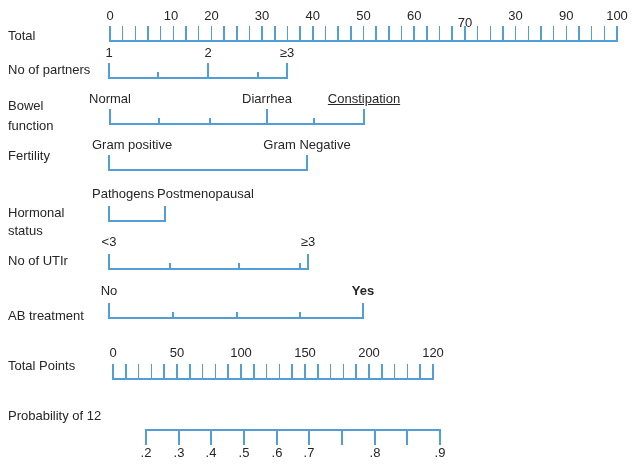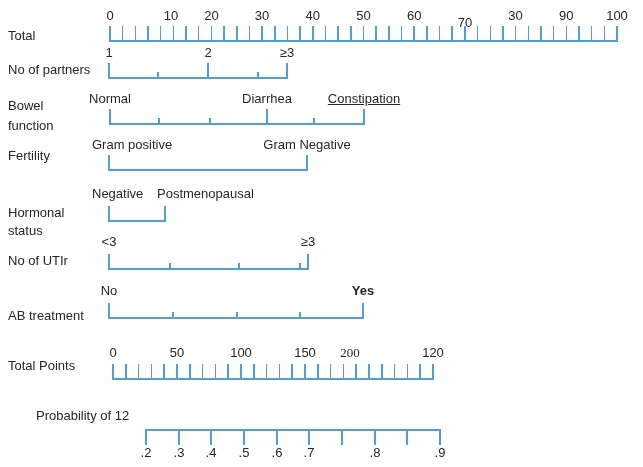--- a/index.html
+++ b/index.html
@@ -120,21 +120,21 @@
       <div class="tick" style="left: 306.25px; height: 14px; top: 155px; background: rgb(81, 159, 214);"></div>
       <div class="tick-label" style="top: 138px; left: 307px; transform: translateX(-50%);">Gram Negative</div>
     </div>
     <div class="row">
       <div class="row-label" style="left: 8px; top: 204px;">
         <div class="lbl-line" style="line-height: 18px;">Hormonal</div>
         <div class="lbl-line" style="line-height: 18px;">status</div>
       </div>
       <div class="axis-line" style="left: 108px; top: 220px; width: 58px; background: rgb(81, 159, 214);"></div>
       <div class="tick" style="left: 108.25px; height: 14px; top: 206px; background: rgb(81, 159, 214);"></div>
-      <div class="tick-label" style="top: 187px; left: 92px;">Negative</div>
+      <div class="tick-label" style="top: 187px; left: 92px;">Pathogens</div>
       <div class="tick" style="left: 164.25px; height: 14px; top: 206px; background: rgb(81, 159, 214);"></div>
       <div class="tick-label" style="top: 187px; left: 157px;">Postmenopausal</div>
     </div>
     <div class="row">
       <div class="row-label" style="left: 8px; top: 251px;">
         <div class="lbl-line" style="line-height: 20px;">No of UTIr</div>
       </div>
       <div class="axis-line" style="left: 108px; top: 268px; width: 201px; background: rgb(81, 159, 214);"></div>
       <div class="tick" style="left: 108.25px; height: 14px; top: 254px; background: rgb(81, 159, 214);"></div>
       <div class="tick-label" style="top: 235px; left: 109px; transform: translateX(-50%);">&lt;3</div>
@@ -180,31 +180,31 @@
       <div class="tick" style="left: 265.85px; height: 14px; top: 364px; background: rgb(81, 159, 214);"></div>
       <div class="tick" style="left: 278.65px; height: 14px; top: 364px; background: rgb(81, 159, 214);"></div>
       <div class="tick" style="left: 291.45px; height: 14px; top: 364px; background: rgb(81, 159, 214);"></div>
       <div class="tick" style="left: 304.25px; height: 14px; top: 364px; background: rgb(81, 159, 214);"></div>
       <div class="tick-label" style="top: 346px; left: 305px; transform: translateX(-50%);">150</div>
       <div class="tick" style="left: 317.05px; height: 14px; top: 364px; background: rgb(81, 159, 214);"></div>
       <div class="tick" style="left: 329.85px; height: 14px; top: 364px; background: rgb(81, 159, 214);"></div>
       <div class="tick" style="left: 342.65px; height: 14px; top: 364px; background: rgb(81, 159, 214);"></div>
       <div class="tick" style="left: 355.45px; height: 14px; top: 364px; background: rgb(81, 159, 214);"></div>
       <div class="tick" style="left: 368.25px; height: 14px; top: 364px; background: rgb(81, 159, 214);"></div>
-      <div class="tick-label" style="top: 346px; left: 350px; transform: translateX(-50%); font-family: Liberation Serif, serif;">200</div>
+      <div class="tick-label" style="top: 346px; left: 369px; transform: translateX(-50%);">200</div>
       <div class="tick" style="left: 381.05px; height: 14px; top: 364px; background: rgb(81, 159, 214);"></div>
       <div class="tick" style="left: 393.85px; height: 14px; top: 364px; background: rgb(81, 159, 214);"></div>
       <div class="tick" style="left: 406.65px; height: 14px; top: 364px; background: rgb(81, 159, 214);"></div>
       <div class="tick" style="left: 419.45px; height: 14px; top: 364px; background: rgb(81, 159, 214);"></div>
       <div class="tick" style="left: 432.25px; height: 14px; top: 364px; background: rgb(81, 159, 214);"></div>
       <div class="tick-label" style="top: 346px; left: 433px; transform: translateX(-50%);">120</div>
     </div>
     <div class="row">
       <div class="row-label" style="left: 8px; top: 407px;">
-        <div class="lbl-line" style="line-height: 17px; margin-left: 28px;">Probability of 12</div>
+        <div class="lbl-line" style="line-height: 17px;">Probability of 12</div>
       </div>
       <div class="axis-line" style="left: 145px; top: 429px; width: 296px; background: rgb(81, 159, 214);"></div>
       <div class="tick" style="left: 145.25px; height: 14px; top: 430.5px; background: rgb(81, 159, 214);"></div>
       <div class="tick-label" style="top: 446px; left: 146px; transform: translateX(-50%);">.2</div>
       <div class="tick" style="left: 178.25px; height: 14px; top: 430.5px; background: rgb(81, 159, 214);"></div>
       <div class="tick-label" style="top: 446px; left: 179px; transform: translateX(-50%);">.3</div>
       <div class="tick" style="left: 210.25px; height: 14px; top: 430.5px; background: rgb(81, 159, 214);"></div>
       <div class="tick-label" style="top: 446px; left: 211px; transform: translateX(-50%);">.4</div>
       <div class="tick" style="left: 243.25px; height: 14px; top: 430.5px; background: rgb(81, 159, 214);"></div>
       <div class="tick-label" style="top: 446px; left: 244px; transform: translateX(-50%);">.5</div>

